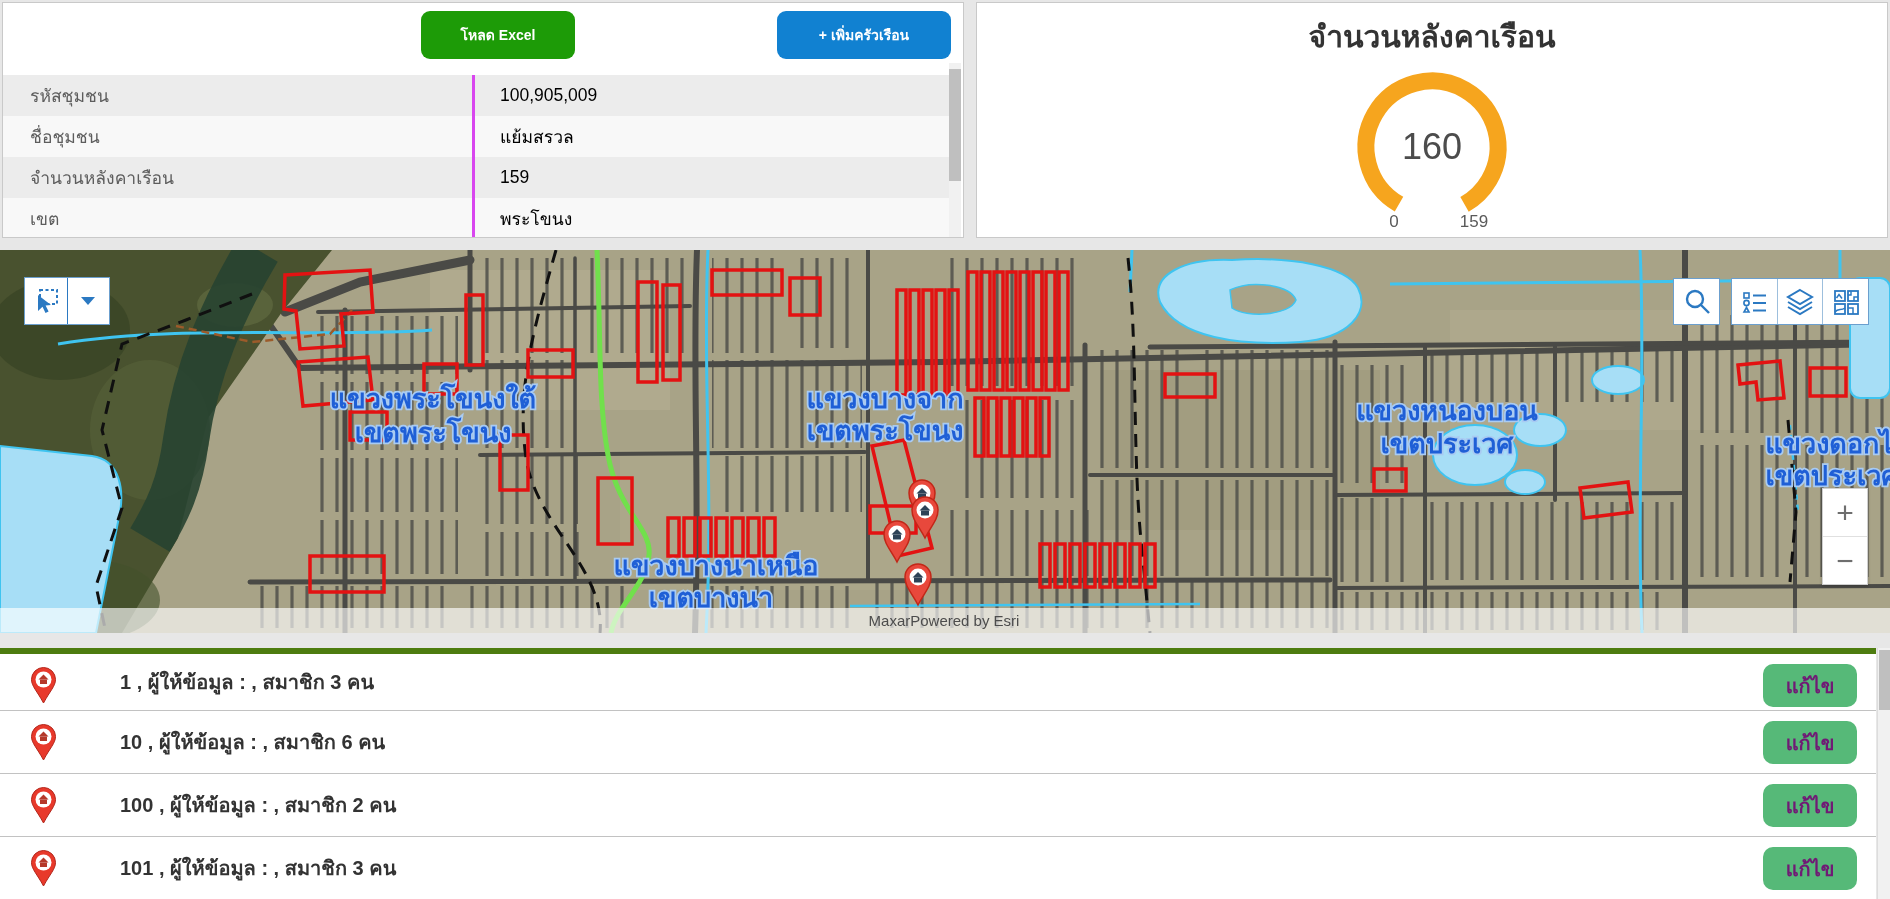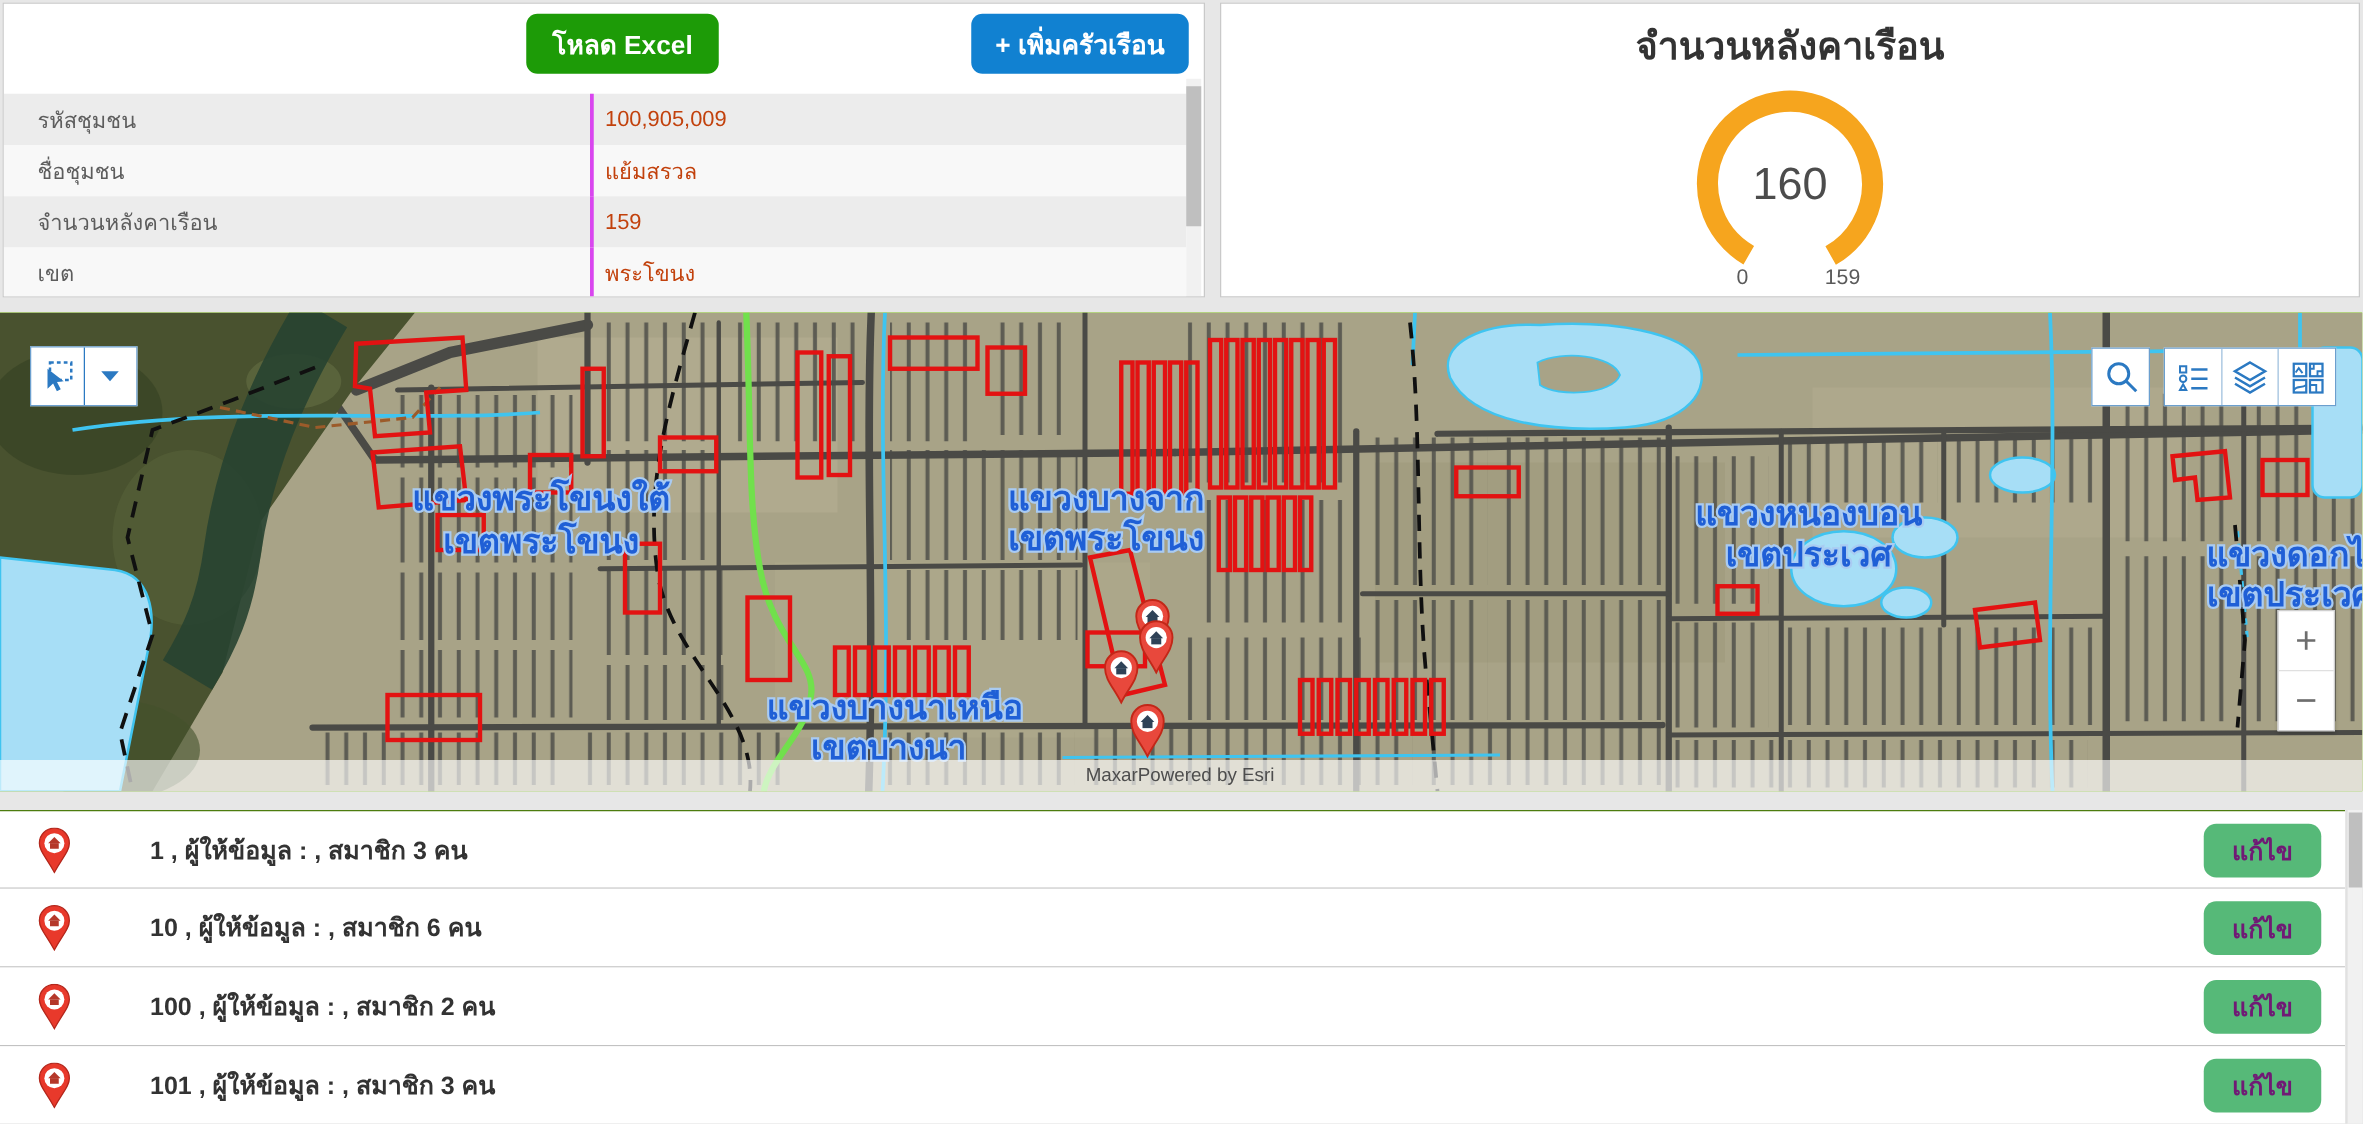--- a/index.html
+++ b/index.html
@@ -7,31 +7,31 @@
     width:1890px;height:899px;position:relative;overflow:hidden;
     background:#e7e7e7;
     font-family:"Liberation Sans", sans-serif;
     -webkit-font-smoothing:antialiased;
   }
   
   .panel{position:absolute;background:#fff;border:1px solid #c9c9c9;box-sizing:border-box;overflow:hidden;}
   .info-panel{left:2px;top:2px;width:962px;height:236px;}
   .gauge-panel{left:976px;top:2px;width:912px;height:236px;}
 
-  .btn{position:absolute;border:none;color:#fff;font-weight:700;font-size:21px;
+  .btn{position:absolute;border:none;color:#fff;font-weight:700;font-size:14px;
        border-radius:9px;cursor:pointer;font-family:inherit;}
   .btn-excel{left:418px;top:8px;width:154px;height:48px;background:#1d9b07;}
   .btn-add{left:774px;top:8px;width:174px;height:48px;background:#1181d1;}
 
   .info-table{position:absolute;left:0;top:72px;width:946px;}
   .trow{display:flex;height:41px;align-items:center;font-size:17.5px;color:#5d5d5d;}
   .trow.odd{background:#ececec;}
   .trow.even{background:#f8f8f8;}
   .tlabel{width:472px;padding-left:27px;box-sizing:border-box;border-right:3px solid #d946ef;height:100%;display:flex;align-items:center;}
-  .tvalue{padding-left:9px;color:#c2410c;}
+  .tvalue{padding-left:25px;color:#000000;}
 
   .vscroll{position:absolute;background:#f1f1f1;}
   .vscroll .thumb{position:absolute;left:0;width:100%;background:#bfbfbf;}
   .info-scroll{left:946px;top:60px;width:12px;height:174px;}
   .info-scroll .thumb{top:6px;height:112px;}
 
   .gauge-title{position:absolute;top:10px;left:0;width:100%;text-align:center;
     font-size:30px;font-weight:600;color:#333;margin:0;}
   .gauge-svg{position:absolute;left:50%;top:52px;transform:translateX(-50%);}
 
@@ -59,21 +59,21 @@
   .zoombtn.top{border-bottom:1px solid #e0e0e0;}
 
   .attribution{position:absolute;left:0;bottom:0;width:100%;height:25px;
     background:rgba(255,255,255,0.65);display:flex;justify-content:center;align-items:center;
     font-size:15px;color:#4d4d4d;box-sizing:border-box;padding:0 10px 0 8px;}
 
   
   .hlist{position:absolute;left:0;top:645px;width:1890px;height:254px;}
   .hrow{position:relative;height:63px;background:#fff;border-bottom:1px solid #c2c2c2;
         width:1876px;box-sizing:border-box;}
-  .hrow.first{border-top:1px solid #4d7c0f;margin-top:3px;padding-left:32px;}
+  .hrow.first{border-top:6px solid #4d7c0f;margin-top:3px;padding-left:32px;}
   .hrow .pin{position:absolute;left:30px;top:13px;}
   .htext{position:absolute;left:120px;top:50%;transform:translateY(-50%);
          font-size:20px;font-weight:700;color:#333;}
   .btn-edit{position:absolute;right:19px;top:10px;width:94px;height:43px;background:#56b978;
             border:none;border-radius:10px;color:#701a75;font-size:20px;font-weight:700;
             cursor:pointer;font-family:inherit;}
   .list-scroll{left:1877px;top:3px;width:13px;height:251px;border-left:1px solid #ddd;}
   .list-scroll .thumb{top:2px;height:60px;left:1px;width:11px;}
 </style>
 </head>

